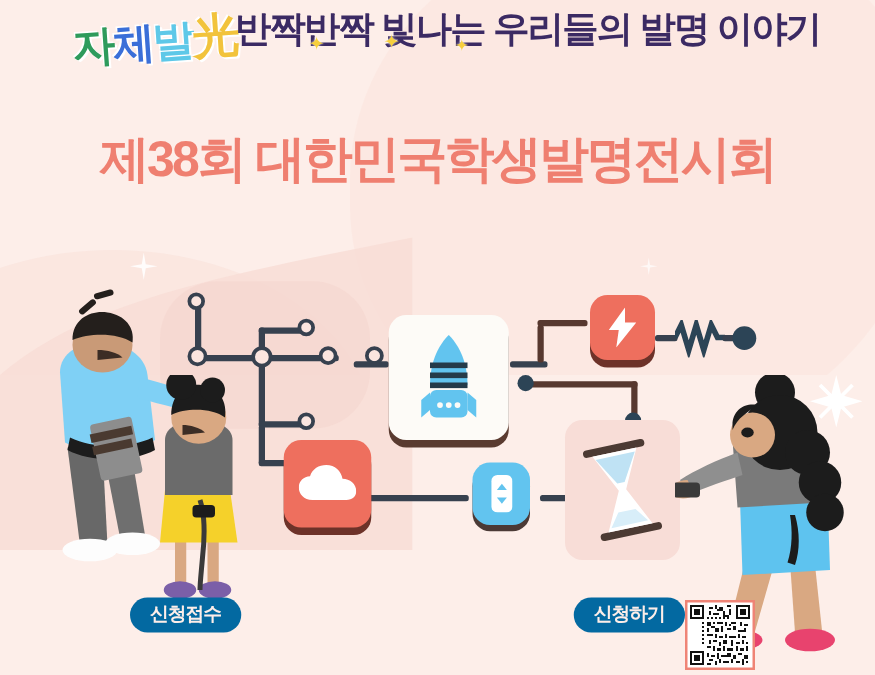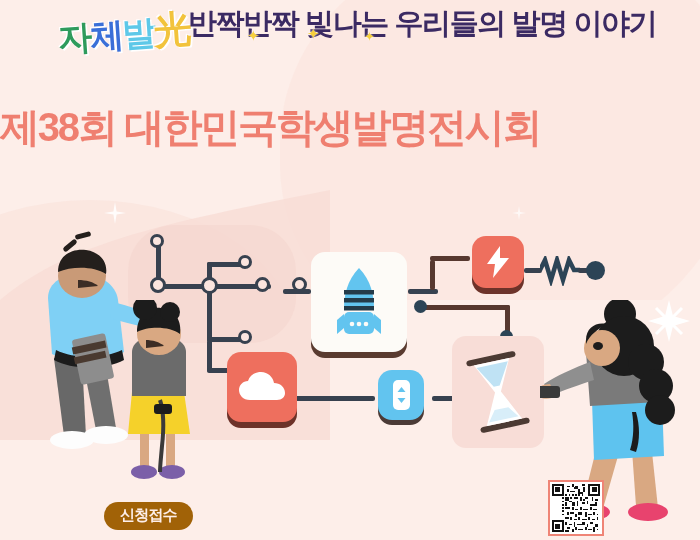--- a/index.html
+++ b/index.html
@@ -74,20 +74,21 @@
     position:absolute; left:188px; top:4px;
     font-size:29px; font-weight:bold; letter-spacing:-1.4px;
     color:#3b2a63; white-space:nowrap;
   }
   .sparkle-inline {
     position:absolute; color:#f6cf3e; font-size:15px; line-height:1;
     text-shadow:0 0 2px #fff;
   }
   .main-title {
     position:absolute; left:0; top:100px; width:700px;
+    text-align:center;
     font-size:40px; font-weight:bold; letter-spacing:-2.2px;
     color:#ef7f70; white-space:nowrap;
   }
 
   
   .line {
     position:absolute; background:#37414f; border-radius:2px;
   }
   .line-brown { position:absolute; background:#57382f; border-radius:2px; }
   .dot {
@@ -103,25 +104,24 @@
     display:flex; align-items:center; justify-content:center;
   }
   .card-white { background:#fdfbf7; box-shadow:0 6px 0 #5a3b30; }
   .card-red   { background:#ee6f5e; box-shadow:0 6px 0 #6d3229; }
   .card-blue  { background:#62c4ef; box-shadow:0 5px 0 #4b3a36; }
   .card-plain { background:#f8ddd7; }
 
   
   .badge {
     position:absolute;
-    background:#a16207; color:#fdeee9;
+    background:#0369a1; color:#fdeee9;
     font-size:15px; font-weight:bold; letter-spacing:-0.8px;
     border-radius:14px; padding:4px 16px 5px;
     white-space:nowrap;
-    margin-top:24px;
   }
   .date-line {
     position:absolute; left:96px; top:505px;
     font-size:25px; font-weight:bold; letter-spacing:-1.2px;
     color:#ef7f70; white-space:nowrap;
   }
   .qr {
     position:absolute; left:548px; top:480px;
     width:56px; height:56px;
     background:#fff; border:2px solid #ef8476;
@@ -337,20 +337,21 @@
   <svg style="position:absolute;left:104px;top:202px;width:22px;height:22px" viewBox="0 0 22 22">
     <path d="M11 0 L12.6 9.4 L22 11 L12.6 12.6 L11 22 L9.4 12.6 L0 11 L9.4 9.4 Z" fill="#ffffff" opacity=".85"></path>
   </svg>
   <svg style="position:absolute;left:512px;top:206px;width:14px;height:14px" viewBox="0 0 14 14">
     <path d="M7 0 L8 6 L14 7 L8 8 L7 14 L6 8 L0 7 L6 6 Z" fill="#ffffff" opacity=".7"></path>
   </svg>
 
   <div class="badge" style="left:104px;top:478px">신청접수</div>
 
 
+  <div class="badge" style="left:459px;top:478px">신청하기</div>
 
   <div class="qr">
     <svg viewBox="0 0 29 29" shape-rendering="crispEdges">
       <rect width="29" height="29" fill="#ffffff"></rect>
       <g fill="#111111">
 
         <rect x="0" y="0" width="7" height="1"></rect>
           <rect x="0" y="6" width="7" height="1"></rect>
         <rect x="0" y="0" width="1" height="7"></rect>
           <rect x="6" y="0" width="1" height="7"></rect>

